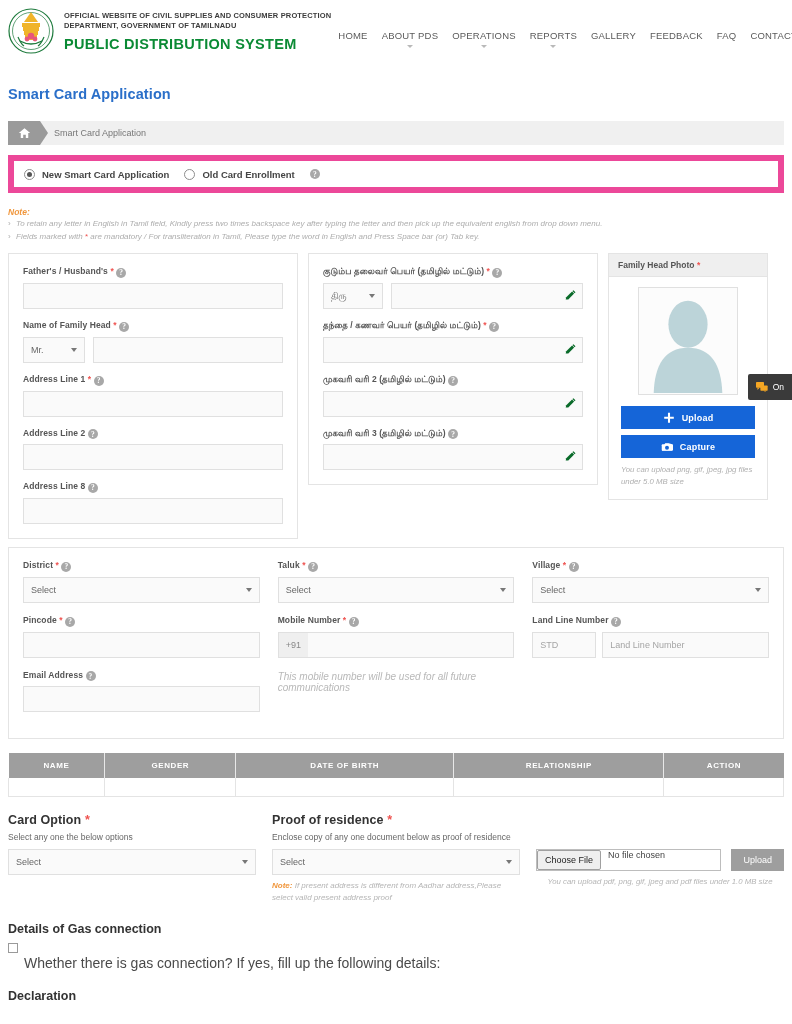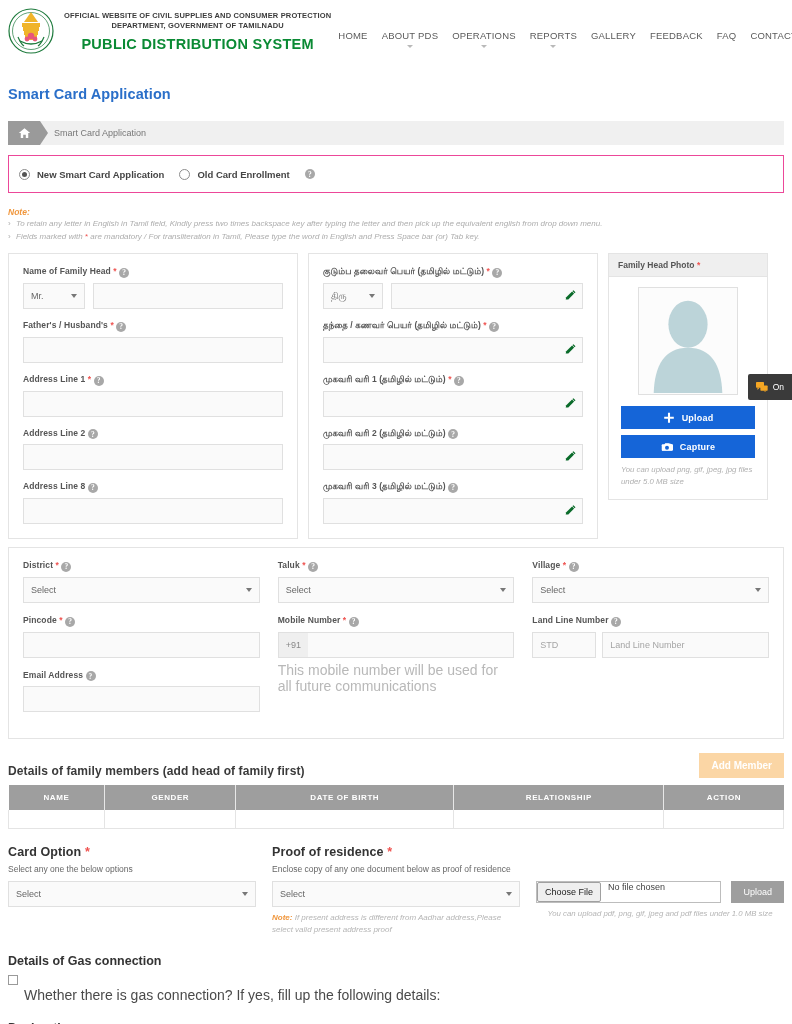--- a/index.html
+++ b/index.html
@@ -14,21 +14,21 @@
   }
   .page { width: 792px; position: relative; overflow: hidden; }
 
   
   .header {
     display: flex; align-items: center;
     padding: 6px 8px 4px 8px;
     height: 60px;
   }
   .emblem { width: 46px; height: 50px; flex: 0 0 46px; margin-right: 10px; }
-  .brand-text { flex: 0 0 auto; text-align: center; }
+  .brand-text { flex: 0 0 auto; }
   .brand-line {
     font-size: 7.5px; font-weight: bold; color: #3b3b3b;
     letter-spacing: .15px; line-height: 10.5px;
   }
   .brand-title {
     font-size: 14.5px; font-weight: bold; color: #0a8a34;
     letter-spacing: .3px; margin-top: 4px; line-height: 16px;
   }
   .nav {
     margin-left: auto; display: flex; align-items: flex-start;
@@ -64,21 +64,21 @@
   .crumb-home::after {
     content: ""; position: absolute; right: -8px; top: 0;
     border-top: 12px solid transparent;
     border-bottom: 12px solid transparent;
     border-left: 8px solid #9a9a9a;
   }
   .home-glyph { width: 13px; height: 12px; display: block; }
 
   
   .radio-panel {
-    margin: 10px 8px 0 8px; border: 1px solid #ec4899;
+    margin: 10px 8px 0 8px; border: 6px solid #ec4899;
     background: #fff; padding: 11px 10px; display: flex;
     align-items: center; gap: 7px; height: 38px;
   }
   .radio {
     width: 11px; height: 11px; border-radius: 50%;
     border: 1px solid #8d8d8d; background: #fff;
     display: inline-block; position: relative; flex: 0 0 11px;
     cursor: pointer;
   }
   .radio.checked::after {
@@ -193,21 +193,21 @@
   .loc-col { flex: 1; }
   .loc-col .fld { margin-bottom: 12px; }
   .mob-row { display: flex; }
   .mob-prefix {
     width: 34px; height: 26px; background: #efefef;
     border: 1px solid #e0e0e0; border-right: none;
     font-size: 9px; color: #888; display: flex;
     align-items: center; padding-left: 7px;
   }
   .mob-row .inp { border-left: none; }
-  .sub-hint { font-size: 14px; color: #b8b8b8; margin-top: 4px; }
+  .sub-hint { font-size: 10px; color: #b8b8b8; font-style: italic; margin-top: 13px; }
   .ll-row { display: flex; gap: 6px; }
   .ll-row .std { width: 64px; }
   .ll-row .llnum { flex: 1; }
 
   
   .fam-section { margin: 14px 8px 0 8px; position: relative; }
   .fam-head { display: flex; align-items: flex-end; justify-content: space-between; }
   .fam-title { font-size: 12px; font-weight: bold; color: #3a3a3a; letter-spacing: .1px; }
   .btn-add {
     background: #fbd6a5; color: #fff; border: none;
@@ -327,38 +327,38 @@
       <span class="star">*</span>
       <span>are mandatory  / For transliteration in Tamil, Please type the word in English and Press Space bar (or) Tab key.</span>
     </div>
   </div>
 
   <div class="form-row-1">
 
     <div class="panel col-eng">
       <div class="fld">
         <label class="lbl">
+          <span>Father's / Husband's</span>
+          <span class="star">*</span> <span class="help">?</span>
+        </label>
+        <input class="inp" type="text" value="" style="">
+      </div>
+
+      <div class="fld">
+        <label class="lbl">
           <span>Name of Family Head</span>
           <span class="star">*</span> <span class="help">?</span>
         </label>
         <div class="name-row">
           <div class="sel">
             <span>Mr.</span>
             <i class="caret"></i>
           </div>
           <input class="inp" type="text" value="" style="">
         </div>
-      </div>
-
-      <div class="fld">
-        <label class="lbl">
-          <span>Father's / Husband's</span>
-          <span class="star">*</span> <span class="help">?</span>
-        </label>
-        <input class="inp" type="text" value="" style="">
       </div>
 
       <div class="fld">
         <label class="lbl">
           <span>Address Line 1</span>
           <span class="star">*</span> <span class="help">?</span>
         </label>
         <input class="inp" type="text" value="" style="">
       </div>
 
@@ -407,33 +407,20 @@
         </label>
         <div class="tam-wrap">
           <input class="inp" type="text" value="" style="">
           <svg class="pencil" viewBox="0 0 14 14">
             <path d="M2 11 L2.6 8.6 L9.4 1.8 L11.8 4.2 L5 11 Z" fill="#0a6b2a"></path>
             <path d="M9.9 1.3 L11 0.3 L13.4 2.7 L12.3 3.7 Z" fill="#0a6b2a"></path>
           </svg>
         </div>
       </div>
 
-      <div class="fld">
-        <label class="lbl lbl-tam">
-          <span>முகவரி வரி 1 (தமிழில் மட்டும்)</span>
-          <span class="star">*</span> <span class="help">?</span>
-        </label>
-        <div class="tam-wrap">
-          <input class="inp" type="text" value="" style="">
-          <svg class="pencil" viewBox="0 0 14 14">
-            <path d="M2 11 L2.6 8.6 L9.4 1.8 L11.8 4.2 L5 11 Z" fill="#0a6b2a"></path>
-            <path d="M9.9 1.3 L11 0.3 L13.4 2.7 L12.3 3.7 Z" fill="#0a6b2a"></path>
-          </svg>
-        </div>
-      </div>
 
       <div class="fld">
         <label class="lbl lbl-tam">
           <span>முகவரி வரி 2 (தமிழில் மட்டும்)</span>
           <span class="help">?</span>
         </label>
         <div class="tam-wrap">
           <input class="inp" type="text" value="" style="">
           <svg class="pencil" viewBox="0 0 14 14">
             <path d="M2 11 L2.6 8.6 L9.4 1.8 L11.8 4.2 L5 11 Z" fill="#0a6b2a"></path>
@@ -571,24 +558,20 @@
           <div class="ll-row">
             <input class="inp std" type="text" placeholder="STD" style="">
             <input class="inp llnum" type="text" placeholder="Land Line Number" style="">
           </div>
         </div>
       </div>
     </div>
   </div>
 
   <div class="fam-section">
-    <div class="fam-head">
-      <div class="fam-title">Details of family members (add head of family first)</div>
-      <button class="btn-add">Add Member</button>
-    </div>
     <table class="fam-table">
       <thead>
           <tr id="fam-head-row">
             <th>NAME</th>
             <th>GENDER</th>
             <th>DATE OF BIRTH</th>
             <th>RELATIONSHIP</th>
             <th>ACTION</th>
           </tr>
         </thead>

